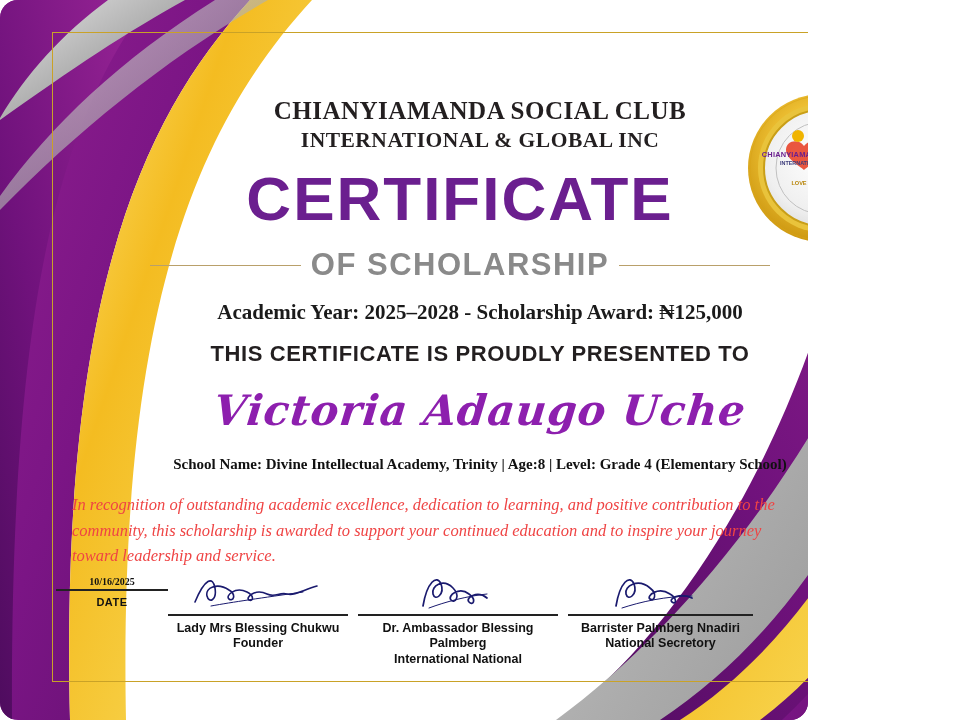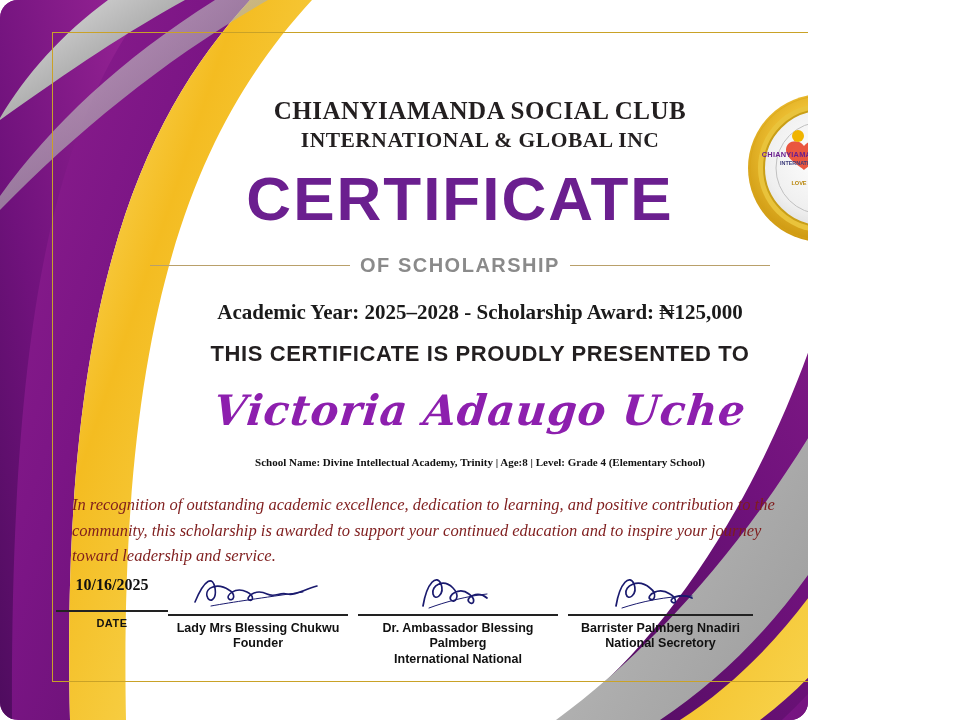--- a/index.html
+++ b/index.html
@@ -96,21 +96,21 @@
     justify-content: center;
   }
   .subtitle-row .rule {
     flex: 1 1 auto;
     height: 1px;
     background: #b9a06a;
   }
   .subtitle-text {
     font-family: "Liberation Sans", sans-serif;
     font-weight: bold;
-    font-size: 20px;
+    font-size: 31px;
     letter-spacing: 1.5px;
     color: #8a8a8a;
     padding: 0 10px;
     white-space: nowrap;
   }
 
   .award-line {
     position: absolute;
     top: 300px;
     left: 120px;
@@ -151,34 +151,34 @@
   }
 
   .school-line {
     position: absolute;
     top: 456px;
     left: 80px;
     width: 800px;
     text-align: center;
     font-family: "Liberation Serif", serif;
     font-weight: bold;
-    font-size: 11px;
+    font-size: 15px;
     color: #111111;
   }
 
   .recognition {
     position: absolute;
     top: 492px;
     left: 72px;
     width: 720px;
     font-family: "Liberation Serif", serif;
     font-style: italic;
     font-size: 16.5px;
     line-height: 1.55;
-    color: #7f1d1d;
+    color: #ef4444;
     text-align: left;
   }
 
   
   .seal {
     position: absolute;
     left: 742px;
     top: 88px;
     width: 160px;
     height: 160px;
@@ -222,23 +222,23 @@
   .date-block {
     position: absolute;
     left: 56px;
     top: 576px;
     width: 112px;
     text-align: center;
   }
   .date-value {
     font-family: "Liberation Serif", serif;
     font-weight: bold;
-    font-size: 16px;
+    font-size: 10px;
     color: #111;
-    padding-bottom: 16px;
+    padding-bottom: 2px;
   }
   .date-rule {
     height: 1.5px;
     background: #222;
     width: 100%;
   }
   .date-label {
     font-family: "Liberation Sans", sans-serif;
     font-weight: bold;
     font-size: 11px;

